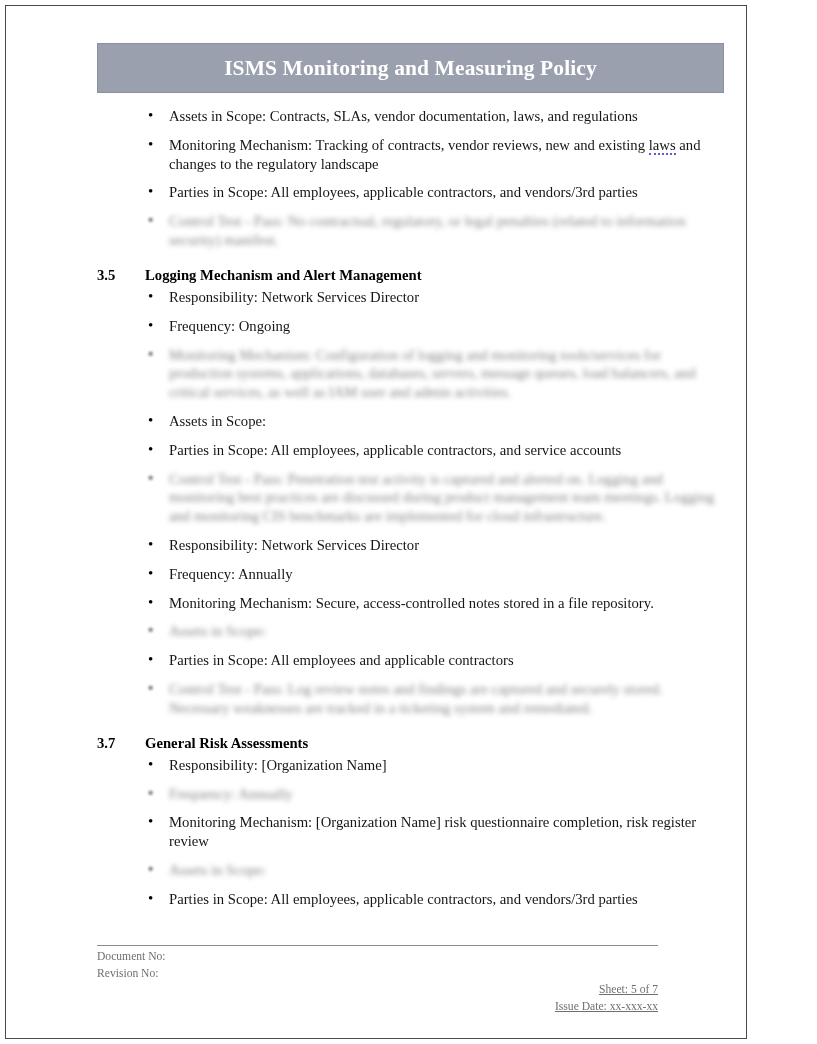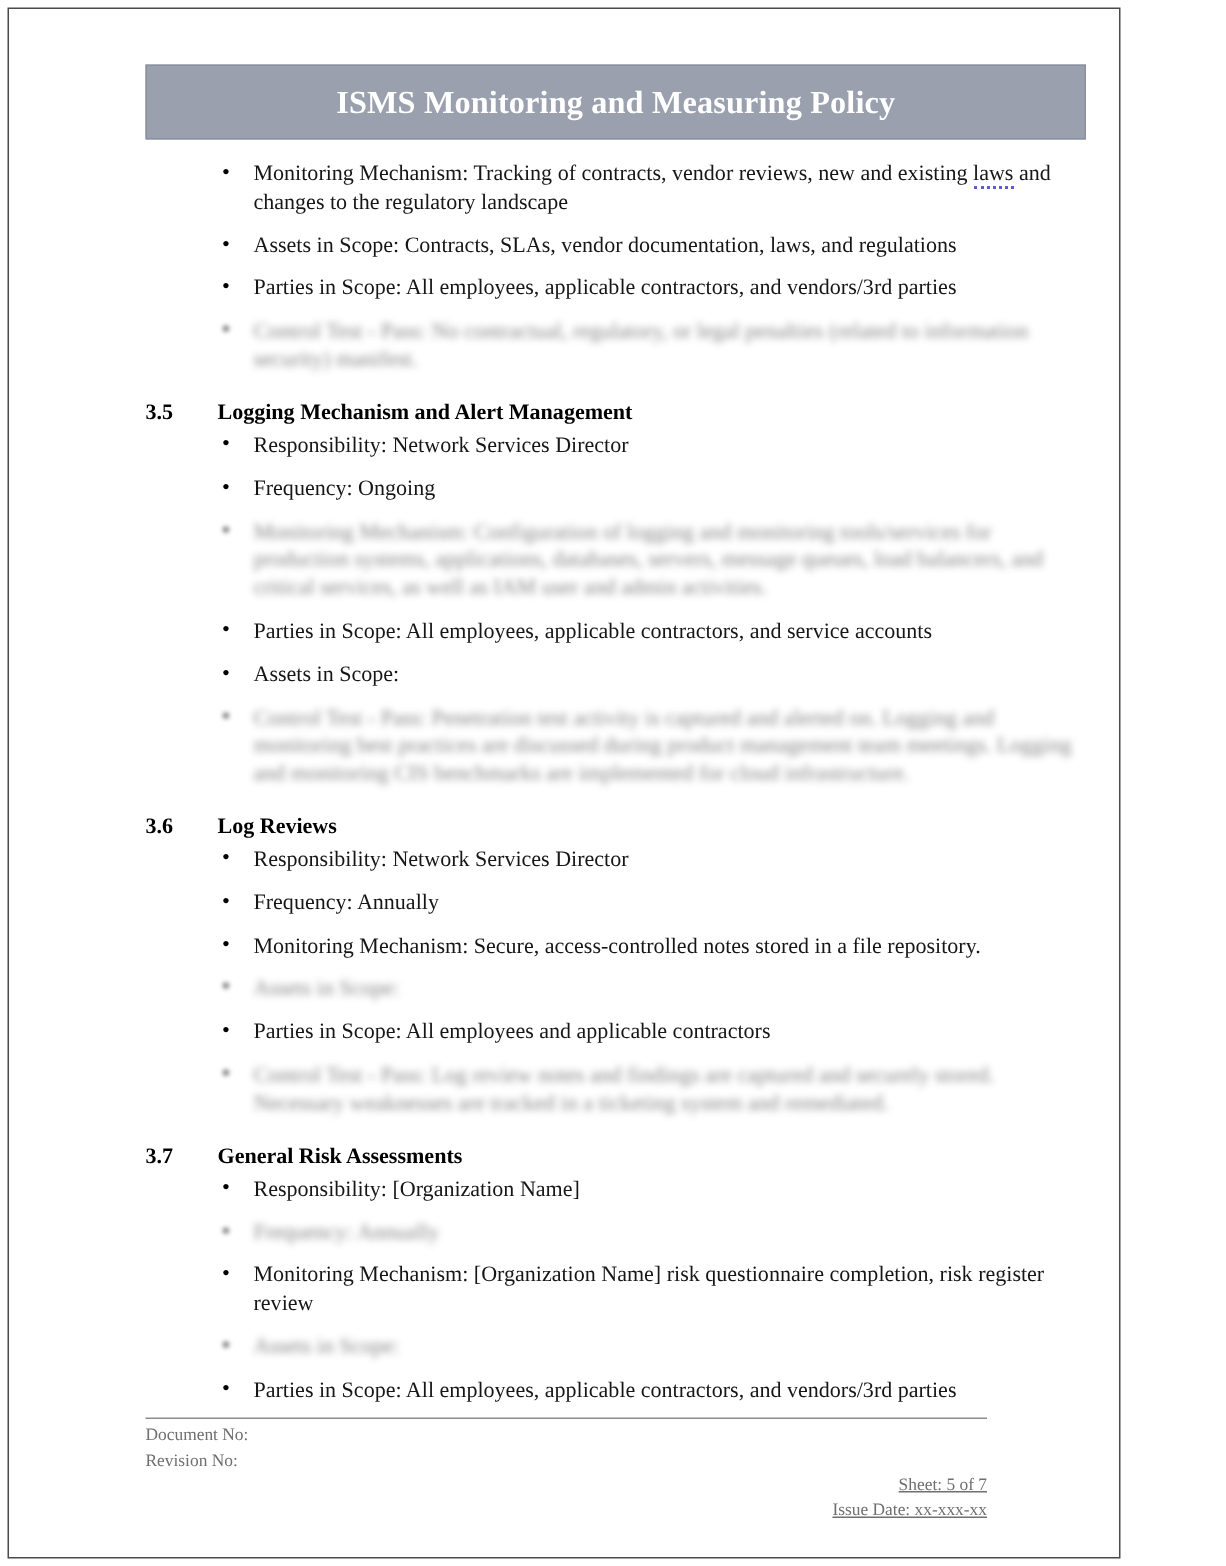--- a/index.html
+++ b/index.html
@@ -167,46 +167,42 @@
 
   <div class="sheet">
 
     <div class="banner">
       <div class="banner-title">ISMS Monitoring and Measuring Policy</div>
     </div>
 
     <div class="body-area">
 
       <ul class="bullets" id="intro-list">
+          <li class="bullet"><span>Assets in Scope: Contracts, SLAs, vendor documentation, laws, and regulations</span></li>
           <li class="bullet"><span>Monitoring Mechanism: Tracking of contracts, vendor reviews, new and existing </span><span class="spell">laws</span><span> and changes to the regulatory landscape</span></li>
-          <li class="bullet"><span>Assets in Scope: Contracts, SLAs, vendor documentation, laws, and regulations</span></li>
           <li class="bullet"><span>Parties in Scope: All employees, applicable contractors, and vendors/3rd parties</span></li>
           <li class="bullet blur-item justify"><span class="blurred">Control Test - Pass: No contractual, regulatory, or legal penalties (related to information security) manifest.</span></li>
         </ul>
 
       <div id="sections-container">
           <div class="section">
             <div class="section-head">
               <div class="section-num">3.5</div>
               <div class="section-title">Logging Mechanism and Alert Management</div>
             </div>
             <ul class="bullets">
               <li class="bullet"><span>Responsibility: Network Services Director</span></li>
               <li class="bullet"><span>Frequency: Ongoing</span></li>
               <li class="bullet blur-item justify"><span class="blurred">Monitoring Mechanism: Configuration of logging and monitoring tools/services for production systems, applications, databases, servers, message queues, load balancers, and critical services, as well as IAM user and admin activities.</span></li>
+              <li class="bullet"><span>Assets in Scope:</span></li>
               <li class="bullet"><span>Parties in Scope: All employees, applicable contractors, and service accounts</span></li>
-              <li class="bullet"><span>Assets in Scope:</span></li>
               <li class="bullet blur-item justify"><span class="blurred">Control Test - Pass: Penetration test activity is captured and alerted on. Logging and monitoring best practices are discussed during product management team meetings. Logging and monitoring CIS benchmarks are implemented for cloud infrastructure.</span></li>
             </ul>
           </div>
           <div class="section">
-            <div class="section-head">
-              <div class="section-num">3.6</div>
-              <div class="section-title">Log Reviews</div>
-            </div>
             <ul class="bullets">
               <li class="bullet"><span>Responsibility: Network Services Director</span></li>
               <li class="bullet"><span>Frequency: Annually</span></li>
               <li class="bullet"><span>Monitoring Mechanism: Secure, access-controlled notes stored in a file repository.</span></li>
               <li class="bullet blur-item justify"><span class="blurred">Assets in Scope:</span></li>
               <li class="bullet"><span>Parties in Scope: All employees and applicable contractors</span></li>
               <li class="bullet blur-item justify"><span class="blurred">Control Test - Pass: Log review notes and findings are captured and securely stored. Necessary weaknesses are tracked in a ticketing system and remediated.</span></li>
             </ul>
           </div>
           <div class="section">

